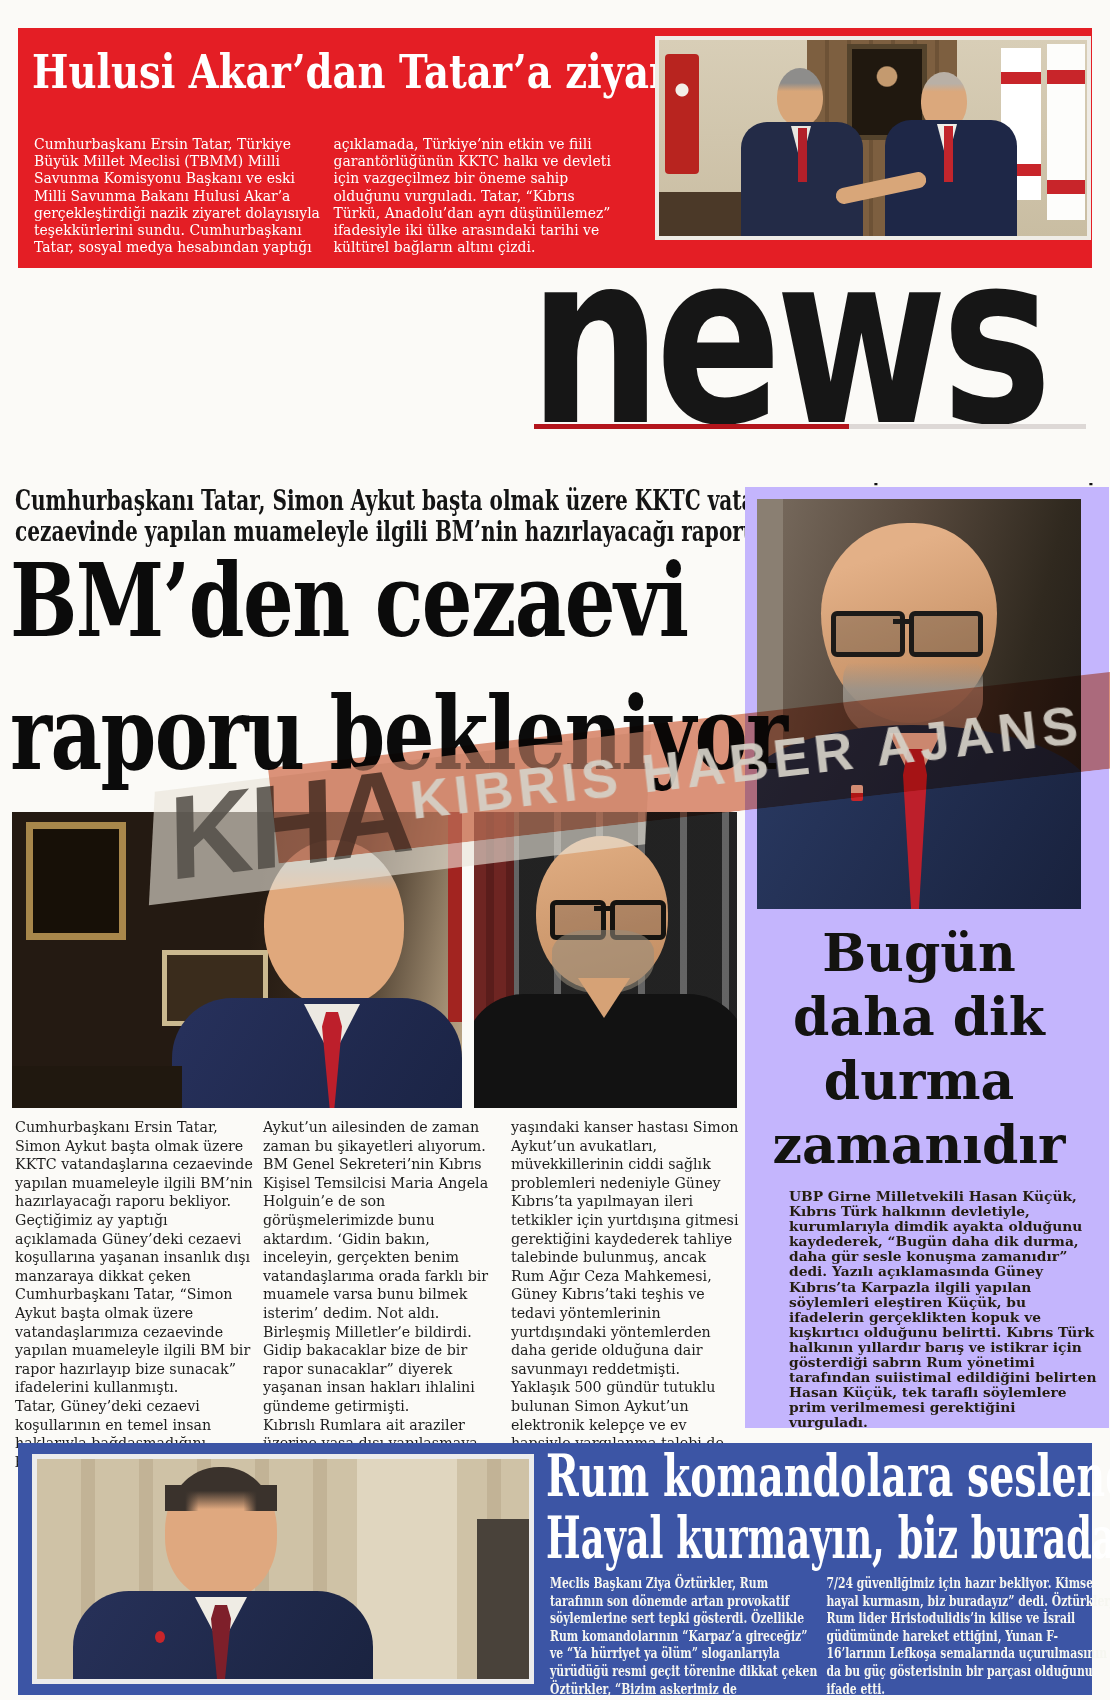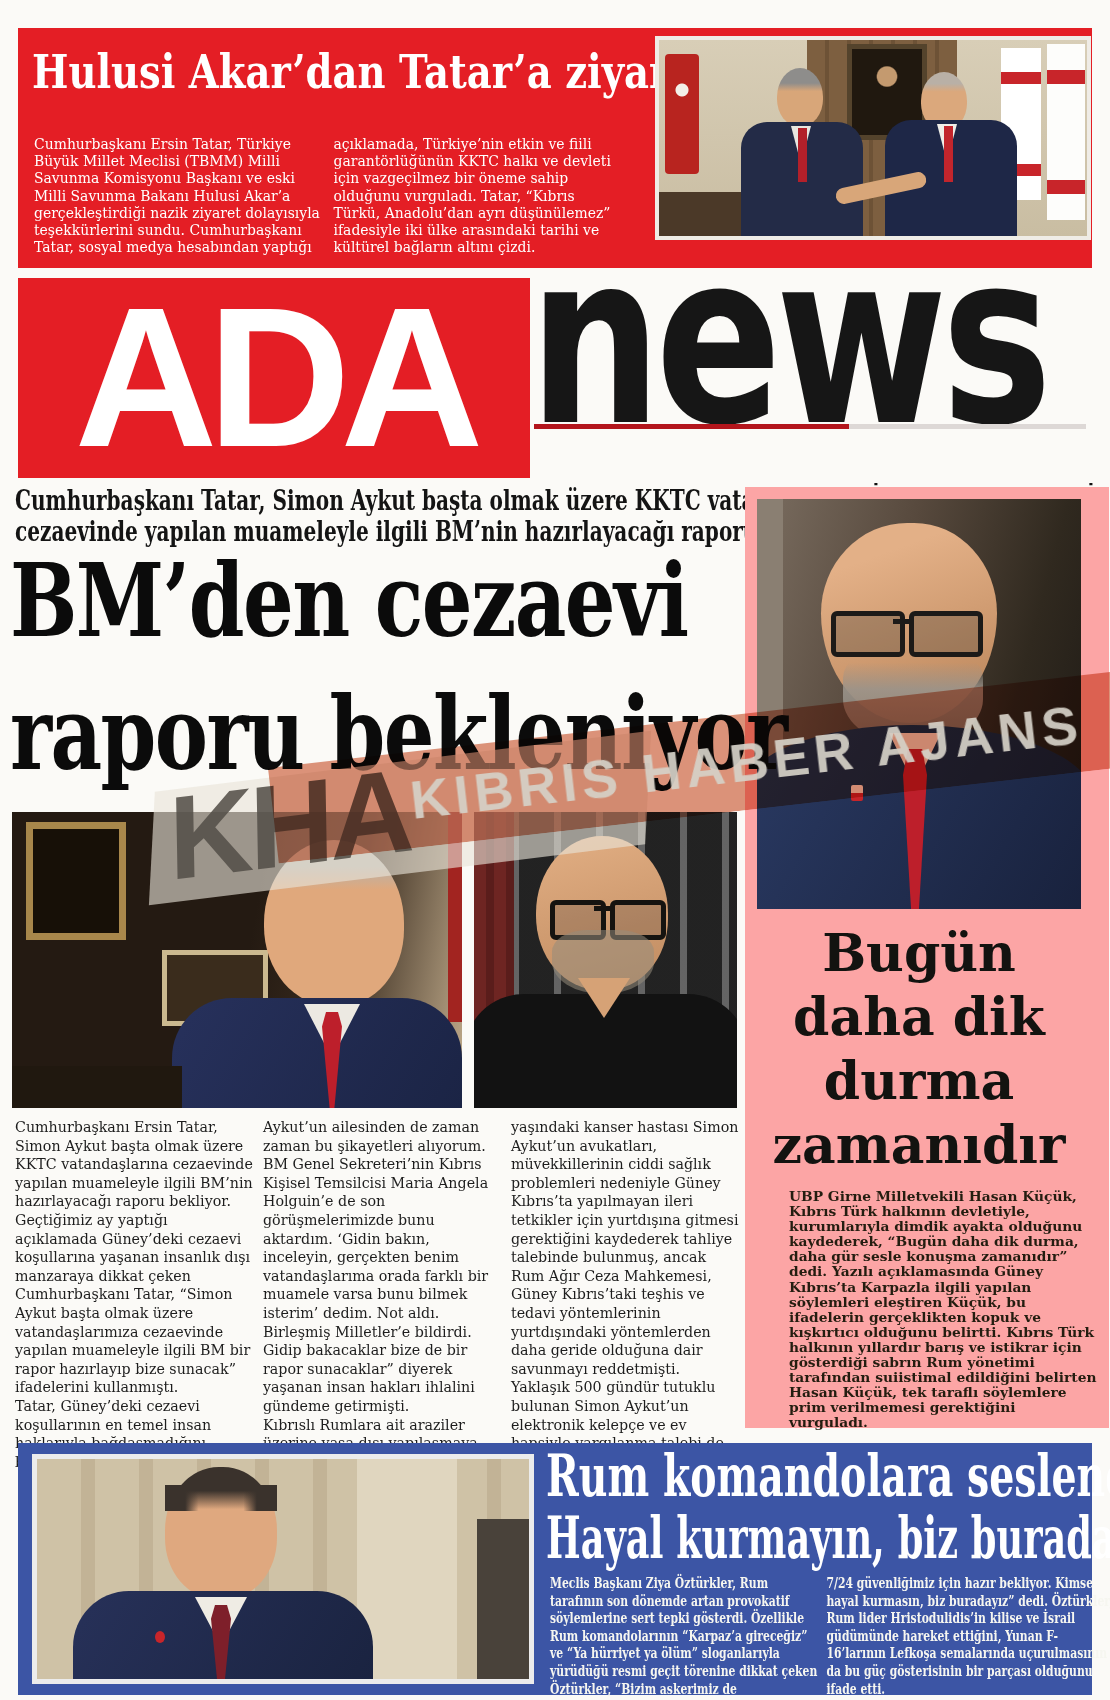--- a/index.html
+++ b/index.html
@@ -55,21 +55,21 @@
   #ph-t{left:12px;top:812px;width:450px;height:296px;
        background:linear-gradient(100deg,#241a12 0 52%,#3a2c1f 72%,#c3ae8e 100%);}
   #ph-a{left:474px;top:812px;width:263px;height:296px;background:#2a2a2a;}
 
   
   #bodycols{left:15px;top:1118px;transform:scaleX(.95);transform-origin:left top;}
   .mcol{position:absolute;top:0;color:#1d1d1d;font:normal 15px/18.6px "DejaVu Serif",serif;white-space:pre-line;}
   #mcol1{left:0;width:252px;} #mcol2{left:261px;width:252px;} #mcol3{left:522px;width:244px;}
 
   
-  #rcol{left:745px;top:487px;width:364px;height:941px;background:#fca5a5;}
+  #rcol{left:745px;top:487px;width:364px;height:941px;background:#c4b5fd;}
   #ph-rc{left:12px;top:12px;width:324px;height:410px;
        background:linear-gradient(105deg,#7a6d60 0,#57493d 38%,#30291f 72%,#1d1915 100%);}
   #rc-head{left:0;top:434px;width:348px;text-align:center;color:#131310;
        font:bold 52px/64px "DejaVu Serif",serif;white-space:pre-line;}
   #rc-body{left:20px;top:702px;width:310px;color:#241d10;
        font:bold 13.8px/15.1px "DejaVu Serif",serif;margin-left:24px;}
 
   
   #blue{left:18px;top:1443px;width:1074px;height:252px;background:#3c55a5;}
   #ph-z{left:14px;top:11px;width:502px;height:230px;border:5px solid #ececec;box-sizing:border-box;
@@ -108,23 +108,20 @@
       <div class="shape" style="left:132px;top:86px;width:20px;height:38px;background:#e8e6e0;clip-path:polygon(0 0,100% 0,50% 100%);"></div>
       <div class="shape" style="left:139px;top:88px;width:9px;height:54px;background:#b3202a;"></div>
       <div class="shape" style="left:262px;top:32px;width:46px;height:58px;border-radius:50% 50% 46% 46%;background:linear-gradient(180deg,#b9b0a6 0 20%,#dba87c 34%);"></div>
       <div class="shape" style="left:226px;top:80px;width:132px;height:120px;border-radius:26px 26px 0 0;background:#1e2747;"></div>
       <div class="shape" style="left:278px;top:84px;width:20px;height:38px;background:#f0eee8;clip-path:polygon(0 0,100% 0,50% 100%);"></div>
       <div class="shape" style="left:285px;top:86px;width:9px;height:56px;background:#c2252c;"></div>
       <div class="shape" style="left:176px;top:140px;width:92px;height:16px;border-radius:8px;background:#d8a679;transform:rotate(-12deg);"></div>
     </div>
   </div>
 
-  <div class="abs" id="ada">
-    <span>ADA</span>
-  </div>
   <div class="abs" id="news">news</div>
   <div class="abs" id="redline"></div>
   <div class="abs" id="dateline">
     <span>4 EKİM 2025 CUMARTESİ</span>
     <span>YIL: 3   SAYI 1270</span>
   </div>
 
   <div class="abs" id="deck">
     <span>Cumhurbaşkanı Tatar, Simon Aykut başta olmak üzere KKTC vatandaşlarına</span>
     <span>cezaevinde yapılan muameleyle ilgili BM’nin hazırlayacağı raporu bekliyor.</span>

